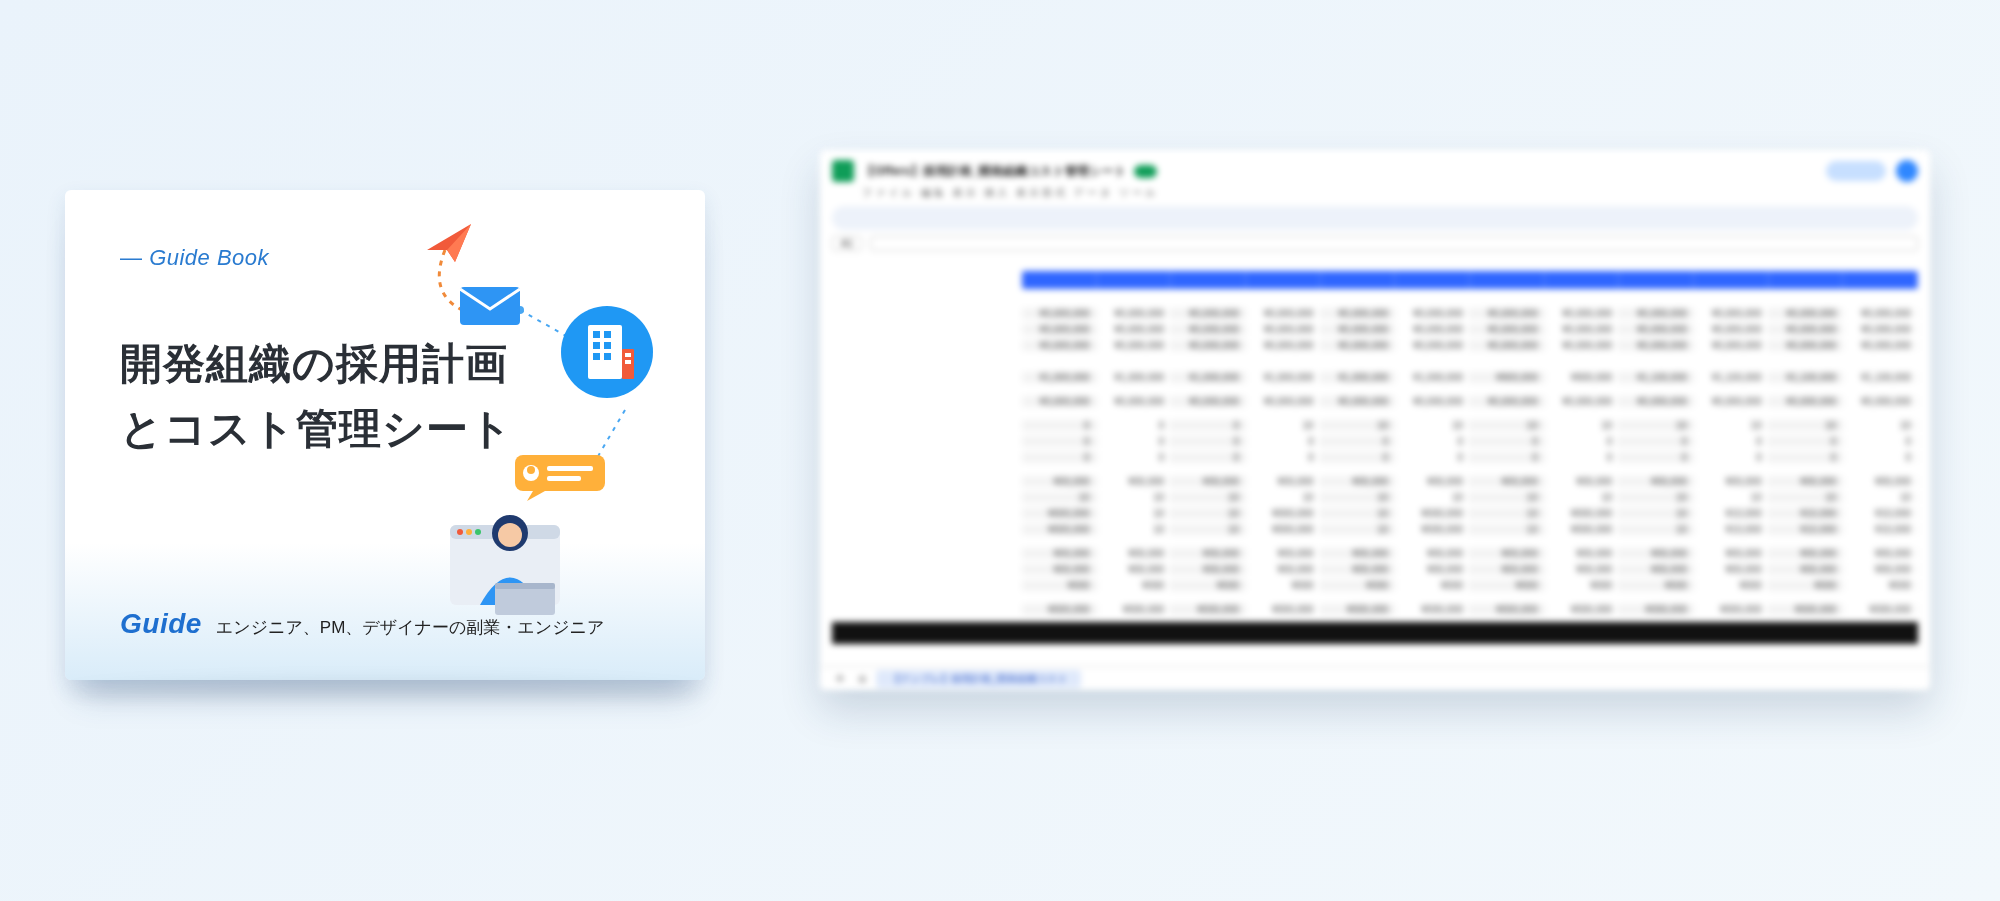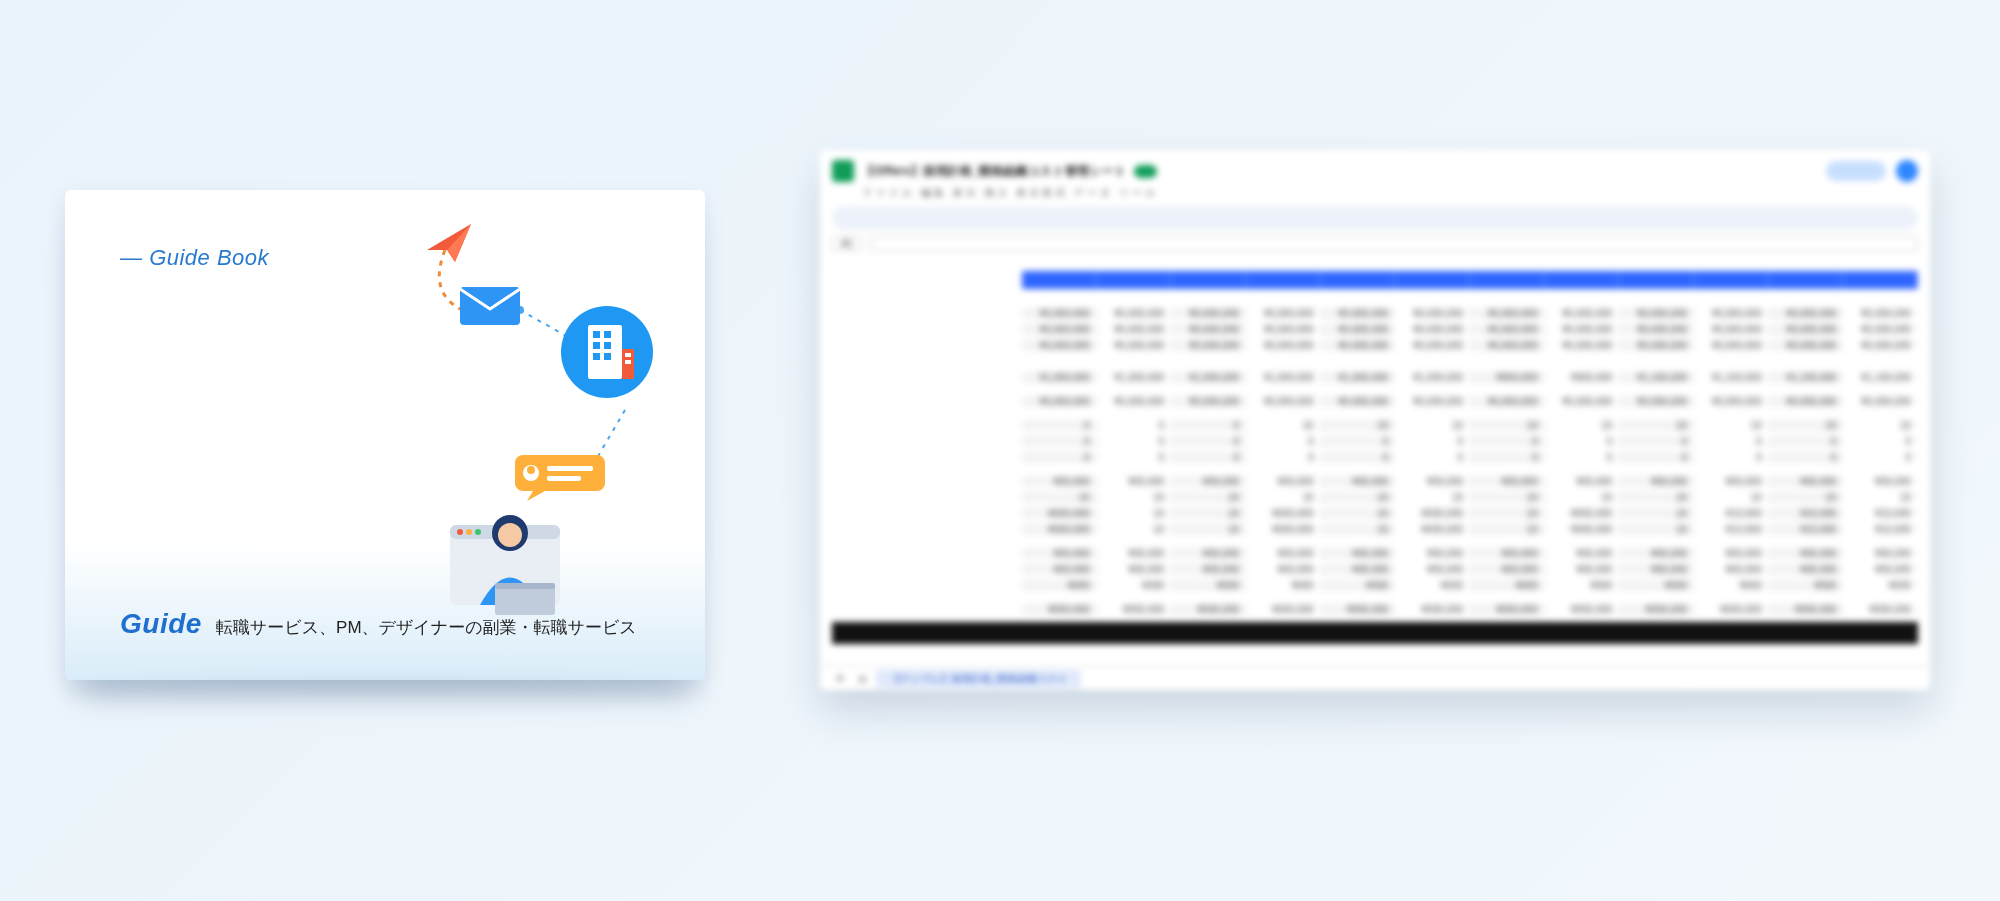--- a/index.html
+++ b/index.html
@@ -143,24 +143,28 @@
 
 .sheet-bottom { position:absolute; left:0; right:0; bottom:0; height:24px; background:#fff; border-top:1px solid #e0e0e0; display:flex; align-items:center; gap:10px; padding:0 12px;}
 .sheet-tab { background:#dfe9fb; border-radius:3px; padding:2px 14px; font-size:10px; color:#2a55c4;}
 </style>
 </head>
 <body>
 
 <div class="book">
   <div class="gb-label">Guide Book</div>
 
+  <div>
+    <div class="title">開発組織の採用計画</div>
+    <div class="title">とコスト管理シート</div>
+  </div>
 
   <div class="footer-bar">
     <span class="brand">Guide</span>
-    <span class="tagline">転職サービス、PM、デザイナーの副業・転職サービス</span>
+    <span class="tagline">エンジニア、PM、デザイナーの副業・エンジニア</span>
   </div>
 
   <div class="illus">
     <svg class="dotpath" width="320" height="350">
       <path d="M90 30 Q 70 80 120 95" stroke="#f08a3a" stroke-width="3" fill="none" stroke-dasharray="5 6"></path>
       <path d="M165 90 L 245 135" stroke="#49a7f2" stroke-width="2" fill="none" stroke-dasharray="4 6"></path>
       <path d="M270 190 L 235 250" stroke="#49a7f2" stroke-width="2" fill="none" stroke-dasharray="4 6"></path>
       <circle cx="165" cy="90" r="4" fill="#49a7f2"></circle>
       <circle cx="232" cy="250" r="4" fill="#49a7f2"></circle>
     </svg>

